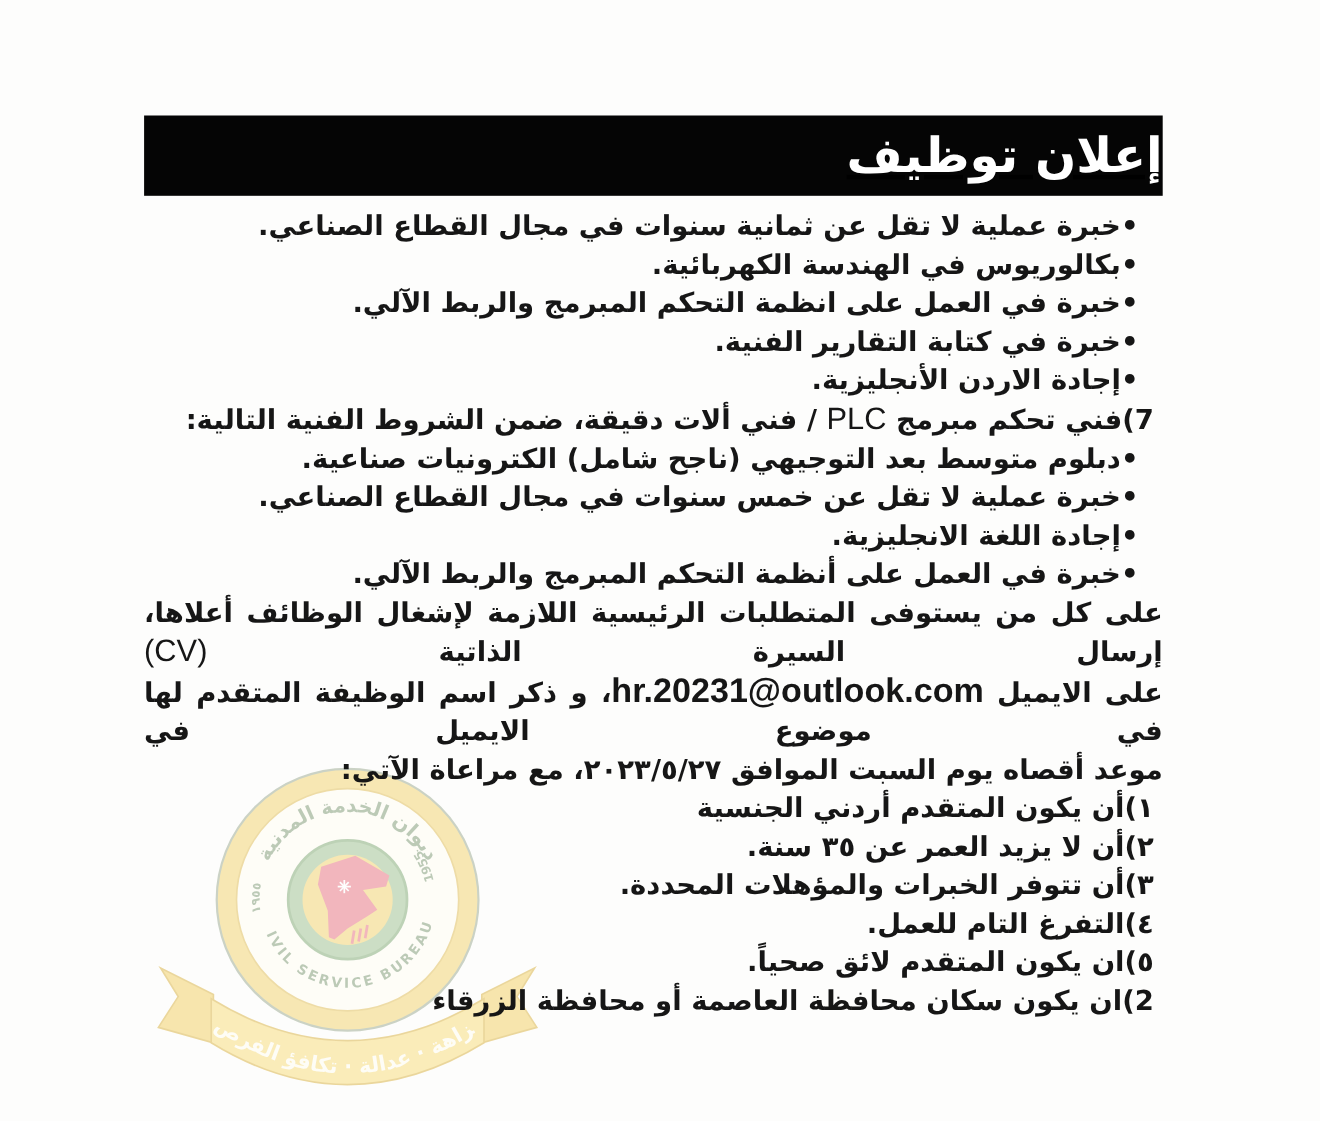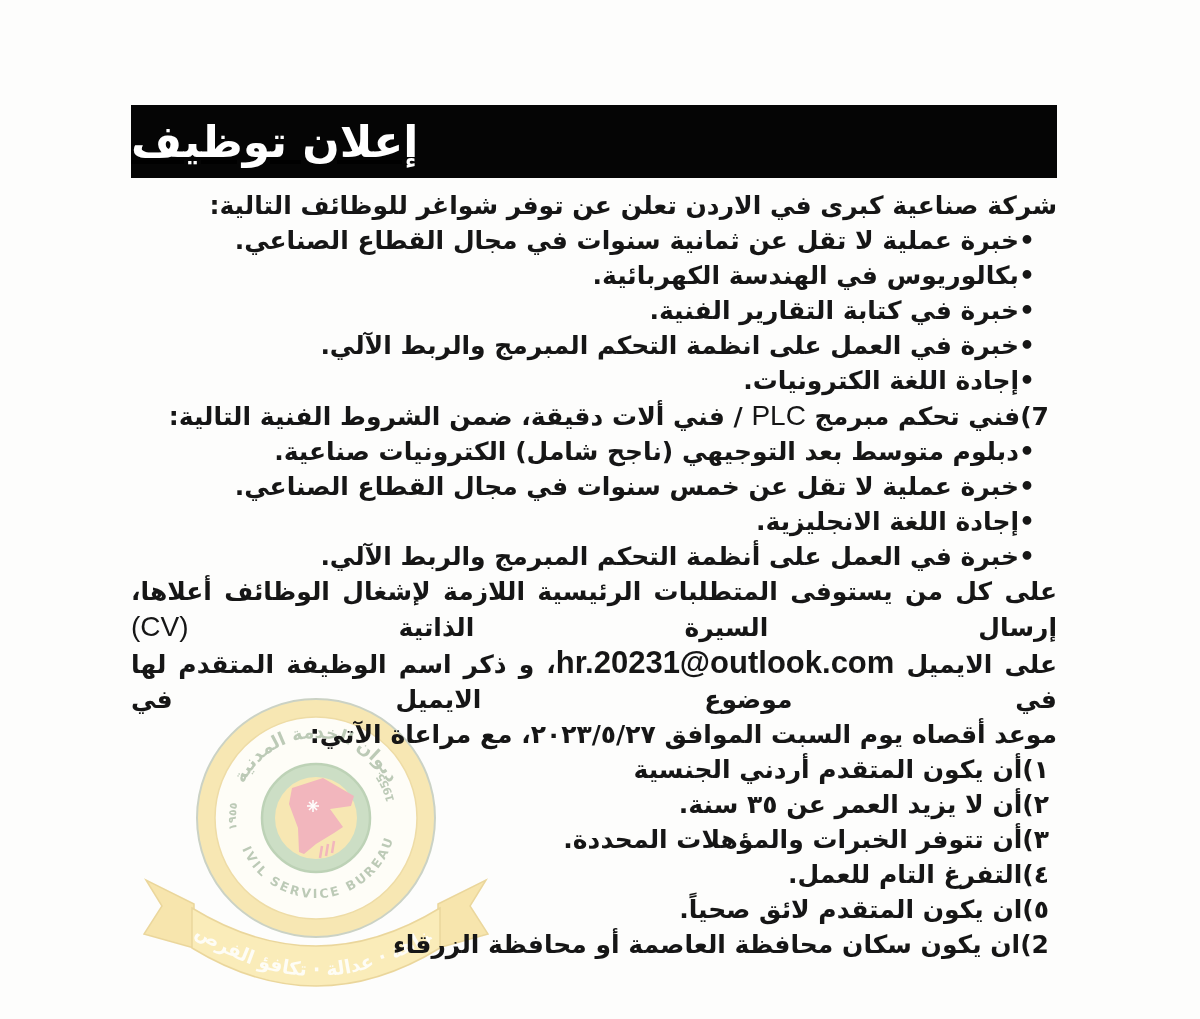--- a/index.html
+++ b/index.html
@@ -3,21 +3,21 @@
 <meta charset="utf-8">
 <style>
   html,body{margin:0;padding:0;}
   body{
     width:1200px;height:1019px;position:relative;overflow:hidden;
     background:#fdfdfc;
     font-family:"DejaVu Sans",sans-serif;
   }
   .banner{
     position:absolute;left:131px;top:105px;width:926px;height:73px;
-    background:#050505;display:flex;align-items:center;justify-content:flex-start;text-decoration:underline;
+    background:#050505;display:flex;align-items:center;justify-content:flex-end;text-decoration:underline;
   }
   .banner-title{
     color:#ffffff;font-size:44px;font-weight:bold;letter-spacing:1px;
     font-family:"DejaVu Sans",sans-serif;
   }
   .doc-body{
     position:absolute;left:131px;top:188px;width:926px;
     direction:rtl;text-align:right;
     color:#161616;font-size:25px;font-weight:bold;line-height:35px;
     font-family:"DejaVu Sans",sans-serif;
@@ -91,27 +91,26 @@
 
     <path d="M 62 230 Q 186 306 310 230 L 310 270 Q 186 346 62 270 Z" fill="#f8dc78" stroke="#d9b13e" stroke-width="1.5"></path>
     <text font-size="19" font-weight="bold" fill="#fffdf2" text-anchor="middle" direction="rtl">
       <textPath href="#ribbonPath" startOffset="50%">نزاهة · عدالة · تكافؤ الفرص</textPath>
     </text>
   </g>
 </svg>
 
 <div class="doc-body">
 
-  <div class="line">شركة صناعية كبرى في الاردن تعلن عن توفر شواغر للوظائف التالية:</div>
 
   <div class="line bullet">•خبرة عملية لا تقل عن ثمانية سنوات في مجال القطاع الصناعي.</div>
   <div class="line bullet">•بكالوريوس في الهندسة الكهربائية.</div>
+  <div class="line bullet">•خبرة في العمل على انظمة التحكم المبرمج والربط الآلي.</div>
   <div class="line bullet">•خبرة في كتابة التقارير الفنية.</div>
-  <div class="line bullet">•خبرة في العمل على انظمة التحكم المبرمج والربط الآلي.</div>
-  <div class="line bullet">•إجادة اللغة الكترونيات.</div>
+  <div class="line bullet">•إجادة الاردن الأنجليزية.</div>
 
   <div class="line indent1">
     <span>7)فني تحكم مبرمج </span><span class="latin">PLC</span><span> / فني ألات دقيقة، ضمن الشروط الفنية التالية:</span>
   </div>
   <div class="line bullet">•دبلوم متوسط بعد التوجيهي (ناجح شامل) الكترونيات صناعية.</div>
   <div class="line bullet">•خبرة عملية لا تقل عن خمس سنوات في مجال القطاع الصناعي.</div>
   <div class="line bullet">•إجادة اللغة الانجليزية.</div>
   <div class="line bullet">•خبرة في العمل على أنظمة التحكم المبرمج والربط الآلي.</div>
 
   <div class="jline">

